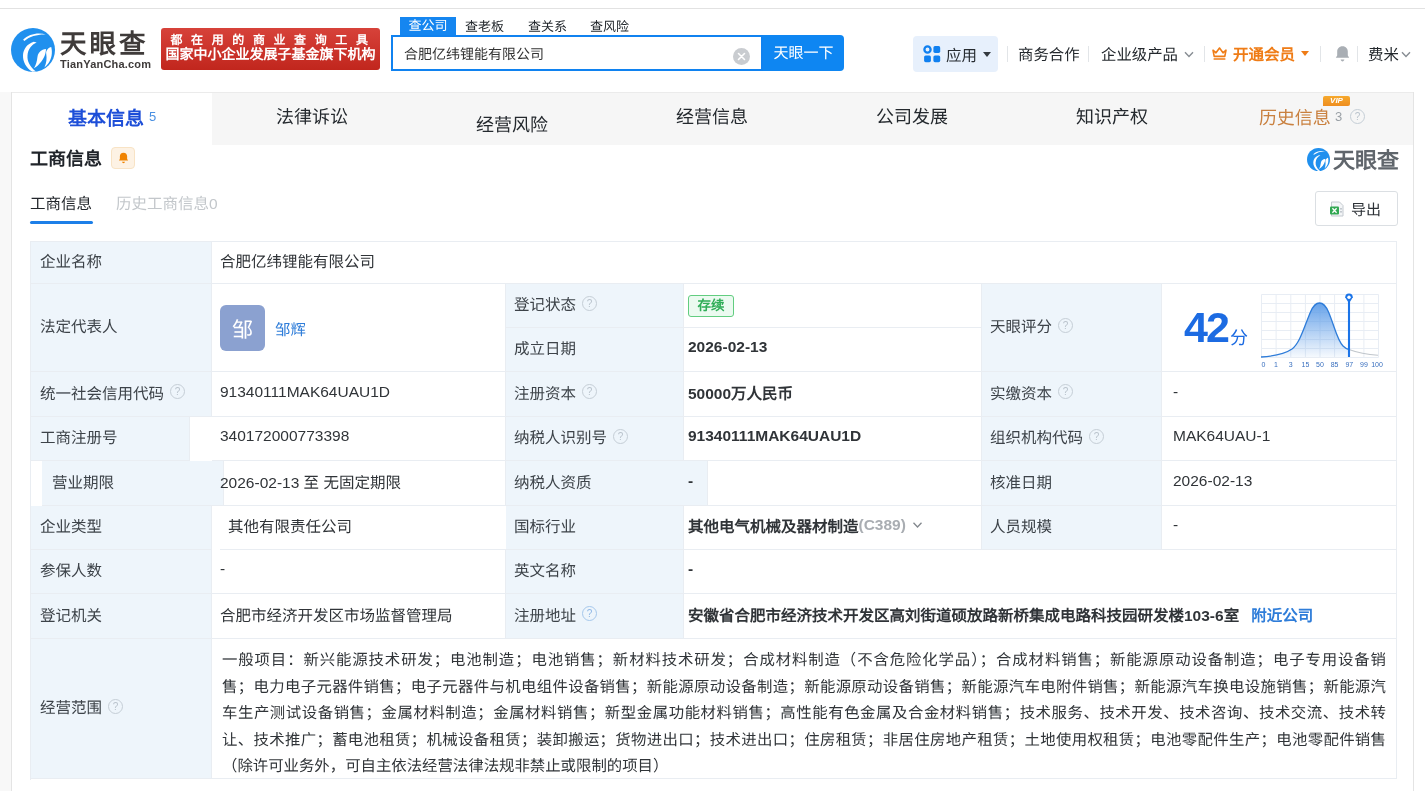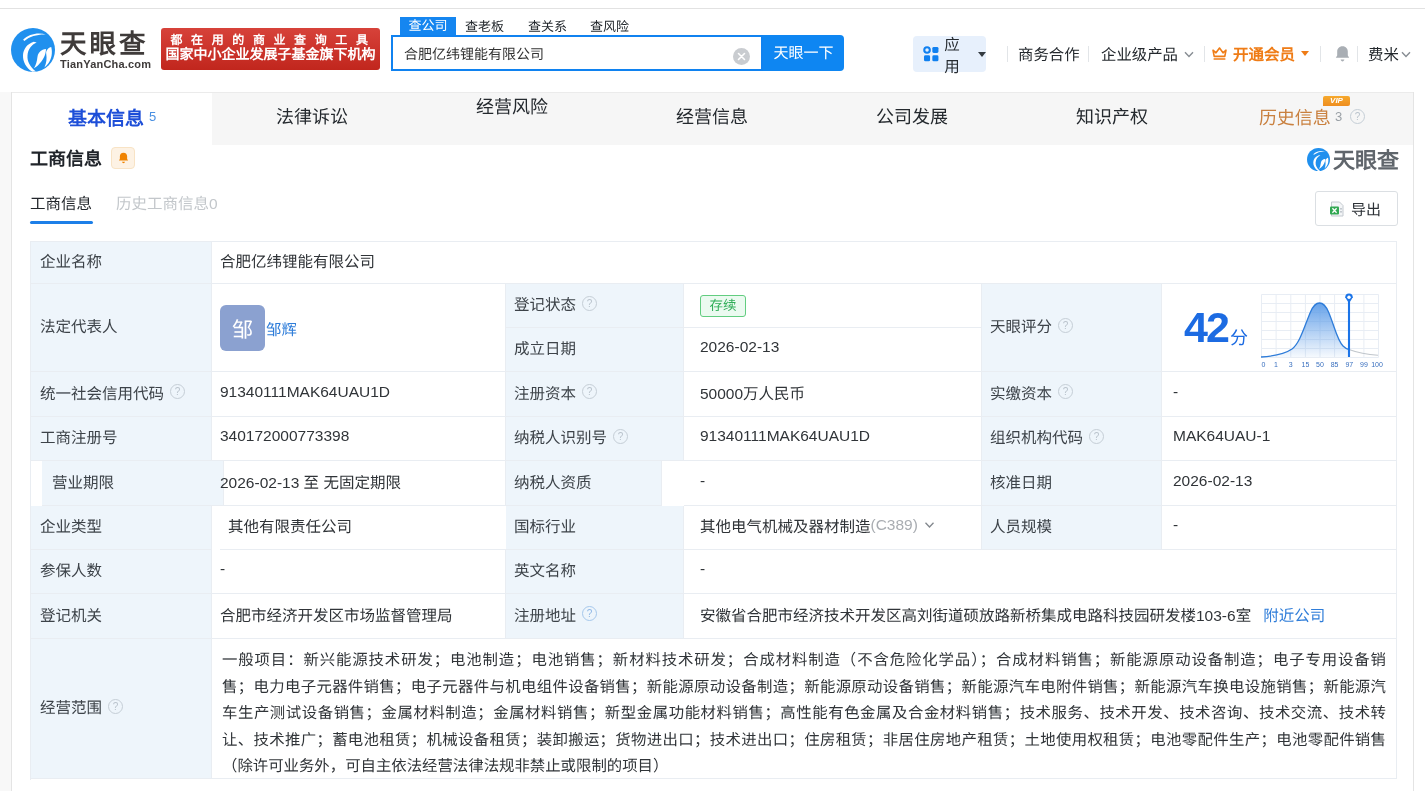--- a/index.html
+++ b/index.html
@@ -12,21 +12,21 @@
   .qicon { display:inline-block; width:15px; height:15px; border:1px solid #c5ced6; border-radius:50%;
     color:#b9c3cc; font-size:10px; line-height:13px; text-align:center; margin-left:6px; flex:0 0 auto; }
   .qicon.blue { border-color:#a6c8ec; color:#8fb8e6; }
   .cell { position:absolute; display:flex; align-items:center; padding-left:10px;
     border-right:1px solid #e9edf2; border-bottom:1px solid #e9edf2; font-size:15.5px; color:#303438; padding-bottom:5px; }
   .lbl { background:#eef5fb; color:#3d4349; }
   a.lnk { color:#2f7dd9; text-decoration:none; }
   .c-l1 { padding-left:10px; }
   .c-v1 { padding-left:8px; }
   .c-l2 { padding-left:8px; }
-  .c-v2 { padding-left:16px; }
+  .c-v2 { padding-left:4px;font-weight:bold; }
   .c-l3 { padding-left:8px; }
   .c-v3 { padding-left:11px; }
 </style>
 </head>
 <body>
 <div id="page">
   <div class="abs" style="left:0; top:8px; width:1425px; height:1px; background:#e2e2e2;"></div>
 
   <div class="abs" id="hdr-logo" style="left:11px; top:28px; width:44px; height:44px;">
     <svg width="44" height="44" viewBox="0 0 48 48">
@@ -55,21 +55,21 @@
   <div class="abs" style="left:391px; top:35px; width:372px; height:36px; border:2px solid #1082f0; background:#fff;"></div>
   <div class="abs" style="left:404px; top:47px; font-size:14px; line-height:14px; color:#333;">合肥亿纬锂能有限公司</div>
   <div class="abs" style="left:733px; top:48px; width:17px; height:17px; border-radius:50%; background:#c9ccd0;">
     <svg width="17" height="17" viewBox="0 0 17 17">
         <path d="M5.5 5.5 L11.5 11.5 M11.5 5.5 L5.5 11.5" stroke="#fff" stroke-width="1.6" stroke-linecap="round"></path>
       </svg>
   </div>
   <div class="abs" style="left:763px; top:35px; width:81px; height:36px; background:#0e86f2; border-radius:0 4px 4px 0;
     color:#fff; font-size:15px; text-align:center; line-height:36px;">天眼一下</div>
 
-  <div class="abs flexc" style="left:913px; top:36px; width:73px; height:36px; background:#e7f0fc; border-radius:4px; padding-left:10px;">
+  <div class="abs flexc" style="left:913px; top:36px; width:85px; height:36px; background:#e7f0fc; border-radius:4px; padding-left:10px;">
     <svg width="18" height="18" viewBox="0 0 18 18">
       <circle cx="4.5" cy="4.5" r="3.1" fill="none" stroke="#1080f0" stroke-width="2.3"></circle>
       <rect x="10.4" y="1.1" width="6.8" height="6.8" rx="1.6" fill="#1080f0"></rect>
       <rect x="1.1" y="10.4" width="6.8" height="6.8" rx="1.6" fill="#1080f0"></rect>
       <rect x="10.4" y="10.4" width="6.8" height="6.8" rx="1.6" fill="#1080f0"></rect>
     </svg>
     <span style="font-size:15.5px; color:#262b30; margin-left:5px;">应用</span>
     <span style="width:0; height:0; border-left:4.5px solid transparent; border-right:4.5px solid transparent; border-top:5.5px solid #343a40; margin-left:6px;"></span>
   </div>
   <div class="abs" style="left:1007px; top:46px; width:1px; height:16px; background:#e2e5e8;"></div>
@@ -101,21 +101,21 @@
 
   <div class="abs" style="left:0; top:92px; width:11px; height:699px; background:#f8f8f8;"></div>
   <div class="abs" style="left:11px; top:92px; width:1px; height:699px; background:#e4e4e4;"></div>
   <div class="abs" style="left:1413px; top:92px; width:1px; height:699px; background:#e4e4e4;"></div>
 
   <div class="abs flexc" style="left:12px; top:93px; width:200px; height:52px; background:#fff; justify-content:center; padding-bottom:6px;">
     <span style="font-size:19px; font-weight:700; color:#1d4ed8;">基本信息</span>
     <span style="font-size:13px; color:#4a90e2; margin-left:5px;">5</span>
   </div>
   <div class="abs" style="left:212px; top:108px; width:200px; text-align:center; font-size:18px; line-height:18px; color:#24292e;">法律诉讼</div>
-  <div class="abs" style="left:412px; top:98px; width:200px; text-align:center; font-size:18px; line-height:18px; color:#24292e;">经营风险</div>
+  <div class="abs" style="left:412px; top:116px; width:200px; text-align:center; font-size:18px; line-height:18px; color:#24292e;">经营风险</div>
   <div class="abs" style="left:612px; top:108px; width:200px; text-align:center; font-size:18px; line-height:18px; color:#24292e;">经营信息</div>
   <div class="abs" style="left:812px; top:108px; width:200px; text-align:center; font-size:18px; line-height:18px; color:#24292e;">公司发展</div>
   <div class="abs" style="left:1012px; top:108px; width:200px; text-align:center; font-size:18px; line-height:18px; color:#24292e;">知识产权</div>
   <div class="abs flexc" style="left:1212px; top:103px; width:200px; justify-content:center;">
     <span style="font-size:18px; color:#c9803f;">历史信息</span>
     <span style="font-size:13px; color:#9aa0a6; margin-left:4px;">3</span>
     <span class="qicon" style="margin-left:8px;">?</span>
   </div>
   <div class="abs" style="left:1323px; top:96px; width:27px; height:10px; border-radius:2px 2px 2px 0;
     background:linear-gradient(180deg,#f6a92d,#ee8d1f); color:#fff; font-size:8px; font-weight:700;
@@ -155,21 +155,21 @@
     <span style="font-size:15px; color:#2c3136; margin-left:6px;">导出</span>
   </div>
 
   <div class="cell lbl c-l1" style="left:30px; top:242px; width:182px; height:42px;">企业名称</div>
   <div class="cell c-v1" style="left:212px; top:242px; width:1185px; height:42px;">合肥亿纬锂能有限公司</div>
 
   <div class="cell lbl c-l1" style="left:30px; top:284px; width:182px; height:88px;">法定代表人</div>
   <div class="cell c-v1" style="left:212px; top:284px; width:294px; height:88px; padding-bottom:0;">
     <div style="width:45px; height:46px; border-radius:6px; background:#8ba1d0; color:#fff; font-size:21px;
       display:flex; align-items:center; justify-content:center;">邹</div>
-    <a class="lnk" style="margin-left:1px; font-size:15.4px;">邹辉</a>
+    <a class="lnk" style="margin-left:10px; font-size:15.4px;">邹辉</a>
   </div>
   <div class="cell lbl c-l2" style="left:506px; top:284px; width:178px; height:44px;">登记状态<span class="qicon">?</span></div>
   <div class="cell c-v2" style="left:684px; top:284px; width:298px; height:44px; padding-bottom:0;">
     <span style="display:inline-block; width:46px; height:22px; border:1px solid #62cd80; background:#ebfaf0;
       color:#30ae58; border-radius:3px; font-size:13.5px; text-align:center; line-height:20px;">存续</span>
   </div>
   <div class="cell lbl c-l2" style="left:506px; top:328px; width:178px; height:44px;">成立日期</div>
   <div class="cell c-v2" style="left:684px; top:328px; width:298px; height:44px;">2026-02-13</div>
   <div class="cell lbl c-l3" style="left:982px; top:284px; width:180px; height:88px;">天眼评分<span class="qicon">?</span></div>
   <div class="cell c-v3 nopadding" style="left:1162px; top:284px; width:235px; height:88px;"></div>
@@ -205,30 +205,30 @@
     </g>
   </svg>
 
   <div class="cell lbl c-l1" style="left:30px; top:372px; width:182px; height:45px;">统一社会信用代码<span class="qicon">?</span></div>
   <div class="cell c-v1" style="left:212px; top:372px; width:294px; height:45px;">91340111MAK64UAU1D</div>
   <div class="cell lbl c-l2" style="left:506px; top:372px; width:178px; height:45px;">注册资本<span class="qicon">?</span></div>
   <div class="cell c-v2" style="left:684px; top:372px; width:298px; height:45px;">50000万人民币</div>
   <div class="cell lbl c-l3" style="left:982px; top:372px; width:180px; height:45px;">实缴资本<span class="qicon">?</span></div>
   <div class="cell c-v3" style="left:1162px; top:372px; width:235px; height:45px;">-</div>
 
-  <div class="cell lbl c-l1" style="left:30px; top:417px; width:182px; height:44px;">工商注册号</div>
+  <div class="cell lbl c-l1" style="left:30px; top:417px; width:160px; height:44px;">工商注册号</div>
   <div class="cell c-v1" style="left:212px; top:417px; width:294px; height:44px;">340172000773398</div>
   <div class="cell lbl c-l2" style="left:506px; top:417px; width:178px; height:44px;">纳税人识别号<span class="qicon">?</span></div>
   <div class="cell c-v2" style="left:684px; top:417px; width:298px; height:44px;">91340111MAK64UAU1D</div>
   <div class="cell lbl c-l3" style="left:982px; top:417px; width:180px; height:44px;">组织机构代码<span class="qicon">?</span></div>
   <div class="cell c-v3" style="left:1162px; top:417px; width:235px; height:44px;">MAK64UAU-1</div>
 
   <div class="cell lbl c-l1" style="left:42px; top:461px; width:182px; height:45px;">营业期限</div>
   <div class="cell c-v1" style="left:212px; top:461px; width:294px; height:45px;">2026-02-13 至 无固定期限</div>
-  <div class="cell lbl c-l2" style="left:506px; top:461px; width:156px; height:45px;">纳税人资质</div>
+  <div class="cell lbl c-l2" style="left:506px; top:461px; width:202px; height:45px;">纳税人资质</div>
   <div class="cell c-v2" style="left:684px; top:461px; width:298px; height:45px;">-</div>
   <div class="cell lbl c-l3" style="left:982px; top:461px; width:180px; height:45px;">核准日期</div>
   <div class="cell c-v3" style="left:1162px; top:461px; width:235px; height:45px;">2026-02-13</div>
 
   <div class="cell lbl c-l1" style="left:30px; top:506px; width:182px; height:44px;">企业类型</div>
   <div class="cell c-v1" style="left:212px; top:506px; width:294px; height:44px;margin-left:8px;">其他有限责任公司</div>
   <div class="cell lbl c-l2" style="left:506px; top:506px; width:178px; height:44px;">国标行业</div>
   <div class="cell c-v2" style="left:684px; top:506px; width:298px; height:44px;">其他电气机械及器材制造<span style="color:#a9adb2">(C389)</span>
     <svg style="margin-left:5px;" width="13" height="10" viewBox="0 0 13 10">
         <path d="M2.5 2.8 L6.5 7 L10.5 2.8" fill="none" stroke="#82878d" stroke-width="1.3"></path>

